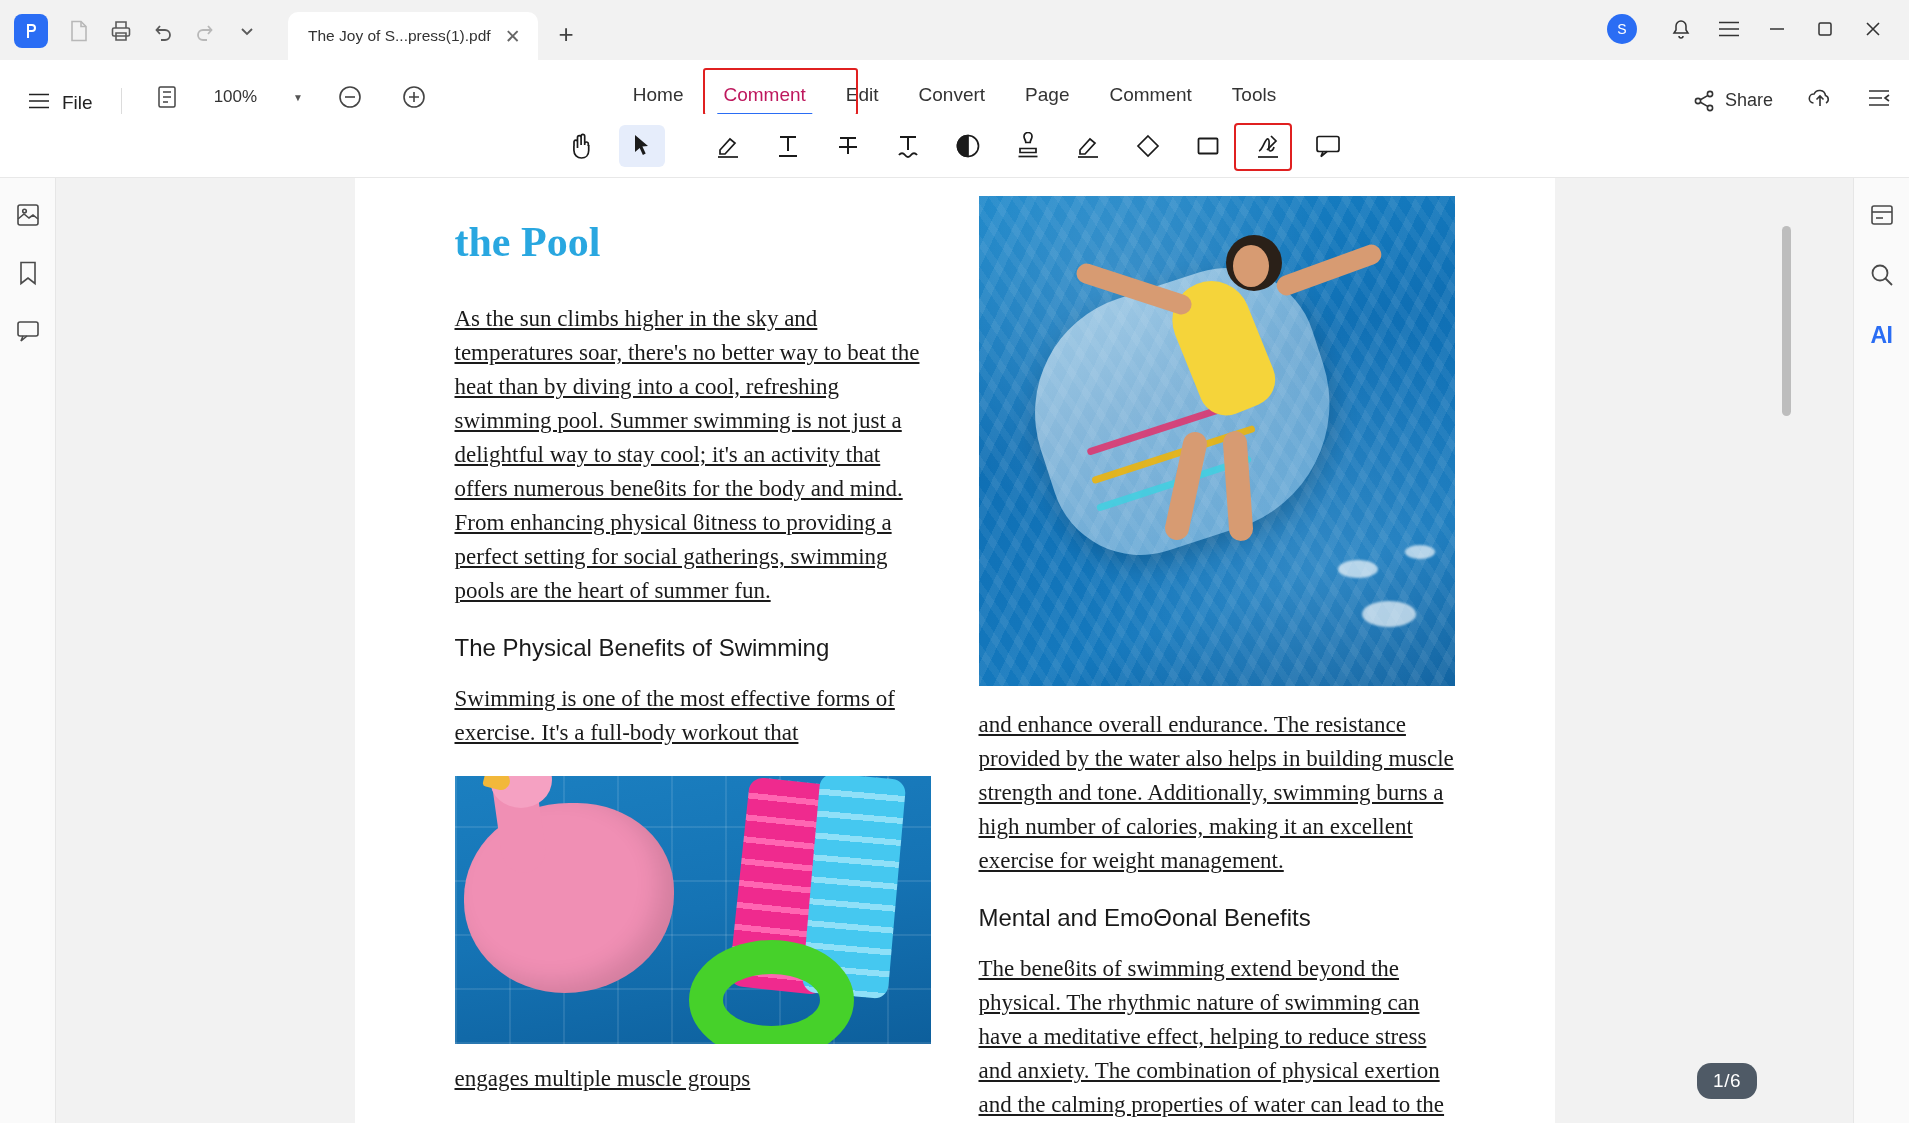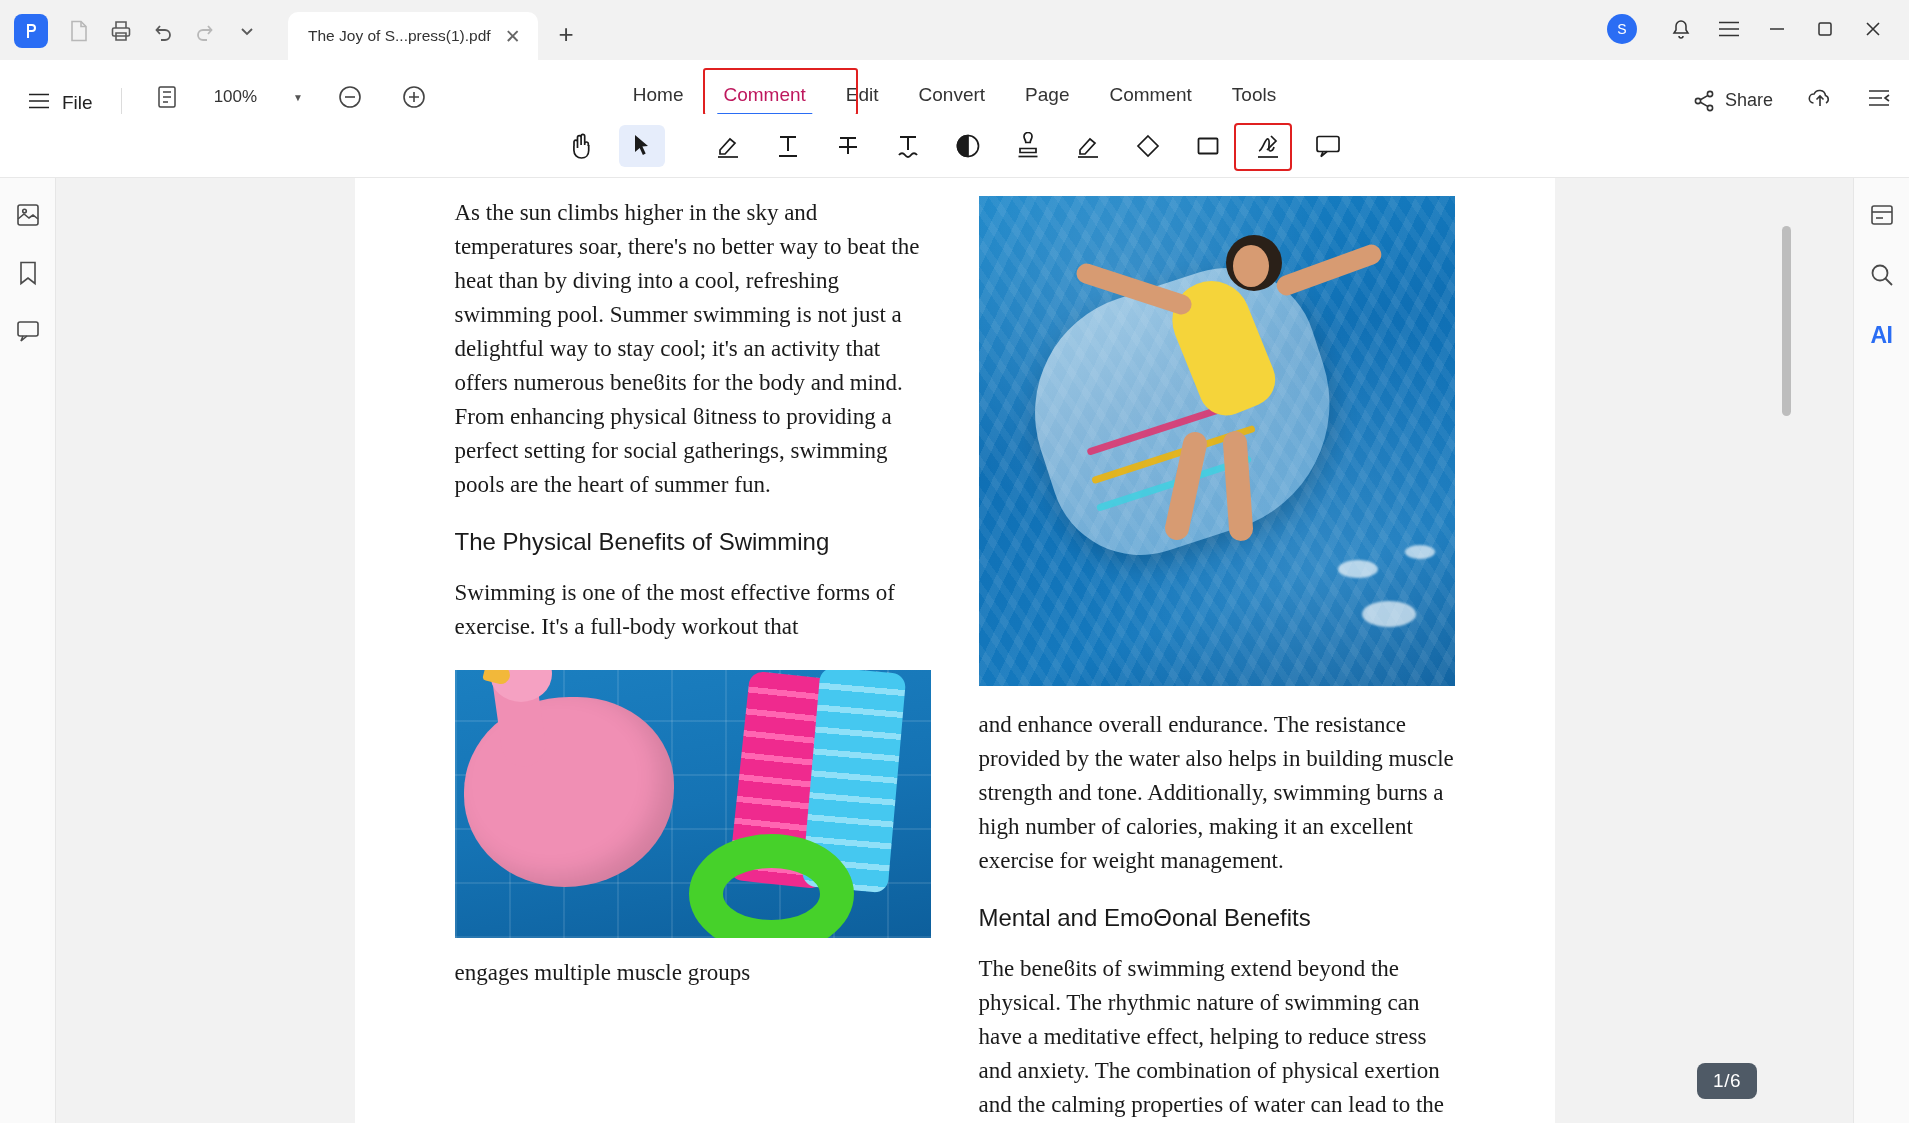--- a/index.html
+++ b/index.html
@@ -232,20 +232,21 @@
     font-size: 42px;
     margin: 22px 0 36px 0;
     font-weight: bold;
   }
   p.body {
     font-family: "Liberation Serif", serif;
     font-size: 23px;
     line-height: 34px;
     color: #1a1a1a;
     margin: 0 0 26px 0;
+    text-decoration: underline;
   }
   h2.sub {
     font-family: "Liberation Sans", sans-serif;
     font-size: 24px;
     font-weight: normal;
     color: #1a1a1a;
     margin: 10px 0 20px 0;
   }
 
   
@@ -387,21 +388,21 @@
     background: #bdbdbd;
     border-radius: 5px;
   }
   .page-badge {
     position: absolute;
     right: 96px; bottom: 24px;
     background: #4f5a66;
     color: #fff;
     font-size: 19px;
     padding: 7px 16px;
-    border-radius: 8px;
+    border-radius: 14px;
     letter-spacing: .5px;
   }
   .page-clip { overflow: hidden; height: 100%; width: 100%; display:flex; justify-content:center;}
 </style>
 </head>
 <body>
 
 <div class="titlebar">
   <div class="app-logo">
     <svg width="20" height="20" viewBox="0 0 20 20">
@@ -655,20 +656,21 @@
         </svg>
     </div>
   </div>
 
   <div class="canvas">
     <div class="page-clip">
     <div class="page">
       <div class="page-inner">
 
         <div class="col">
+          <h1 class="doc-title">the Pool</h1>
           <p class="body">As the sun climbs higher in the sky and temperatures soar, there's no better way to beat the heat than by diving into a cool, refreshing swimming pool. Summer swimming is not just a delightful way to stay cool; it's an activity that offers numerous beneϐits for the body and mind. From enhancing physical ϐitness to providing a perfect setting for social gatherings, swimming pools are the heart of summer fun.</p>
           <h2 class="sub">The Physical Benefits of Swimming</h2>
           <p class="body">Swimming is one of the most effective forms of exercise. It's a full-body workout that</p>
 
           <div class="floaties-photo">
             <div class="tile-lines"></div>
             <div class="flamingo"></div>
             <div class="flamingo-neck"></div>
             <div class="flamingo-head"></div>
             <div class="flamingo-beak"></div>

